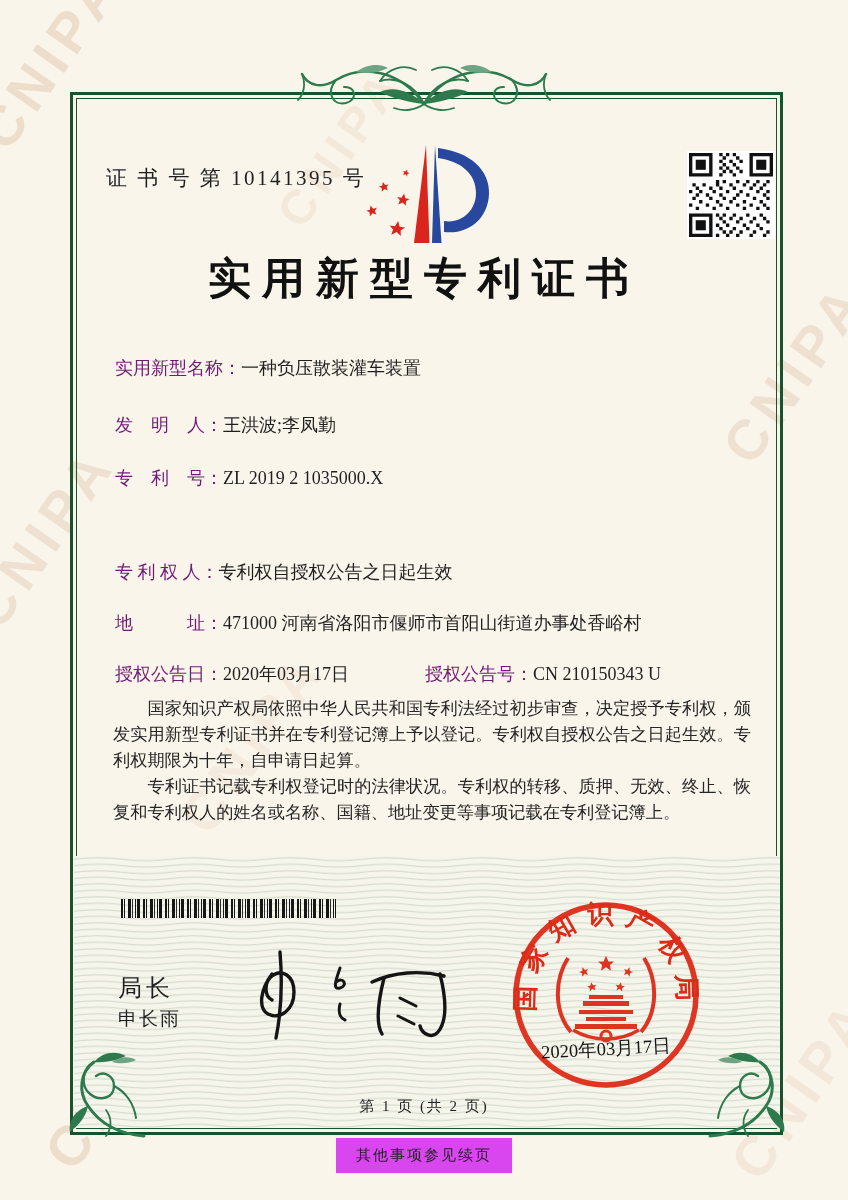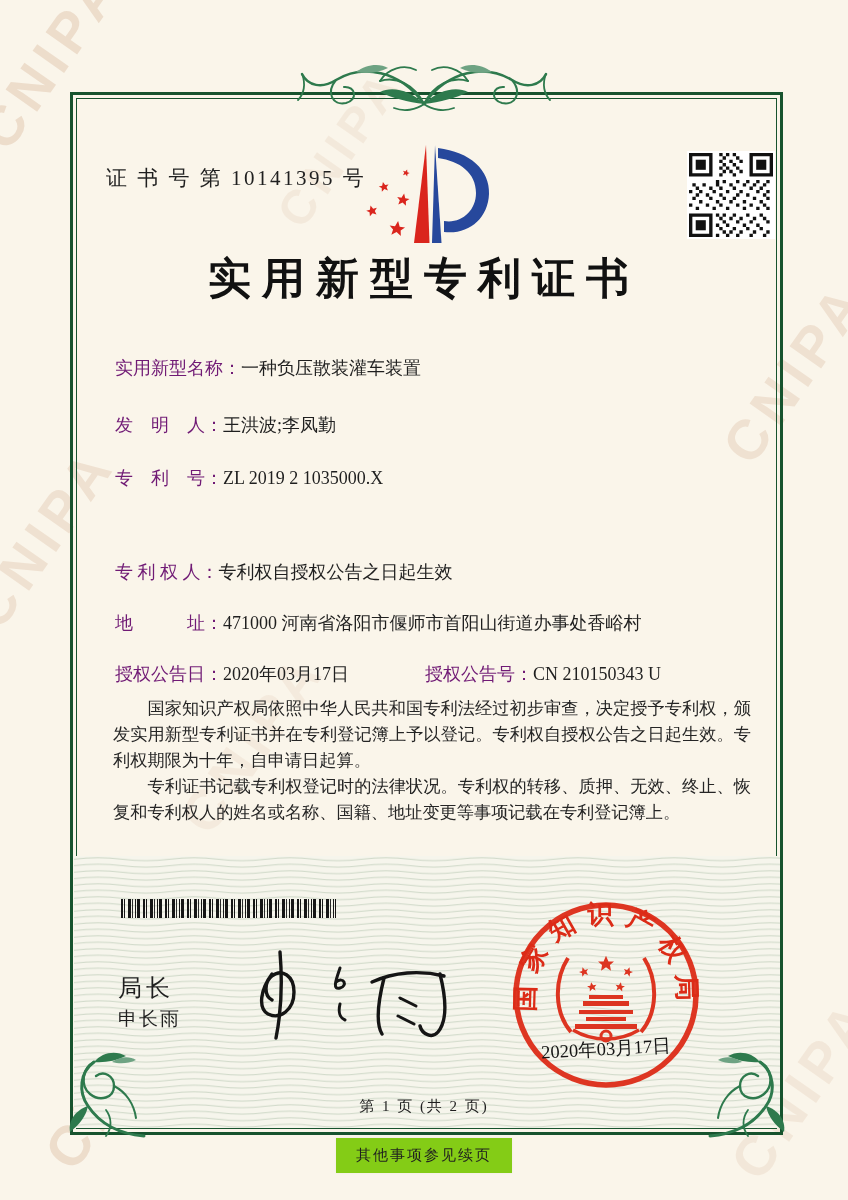--- a/index.html
+++ b/index.html
@@ -55,21 +55,21 @@
   .sign-title{ position:absolute; left:118px; top:972px; font-size:24px; z-index:4; letter-spacing:4px;}
   .sign-name{ position:absolute; left:118px; top:1006px; font-size:19px; z-index:4; letter-spacing:2px;}
   .signature{ position:absolute; left:244px; top:946px; z-index:4; }
   .seal{ position:absolute; left:511px; top:900px; z-index:5; }
   .page-num{
     position:absolute; left:0; right:0; top:1097px; z-index:4;
     text-align:center; font-size:15px; letter-spacing:2px;
   }
   .continue-note{
     position:absolute; left:50%; transform:translateX(-50%); top:1138px; z-index:4;
-    background:#84cc16; padding:8px 20px; font-size:15px; letter-spacing:2px;
+    background:#d946ef; padding:8px 20px; font-size:15px; letter-spacing:2px;
     box-shadow:0 0 2px rgba(0,0,0,0.06);
   }
 </style>
 </head>
 <body>
 
 <div class="page">
 
   <div class="wm" style="left:-52px; top:26px; opacity:.22;">CNIPA</div>
   <div class="wm" style="left:250px; top:120px; opacity:.10; font-size:48px;">CNIPA</div>

